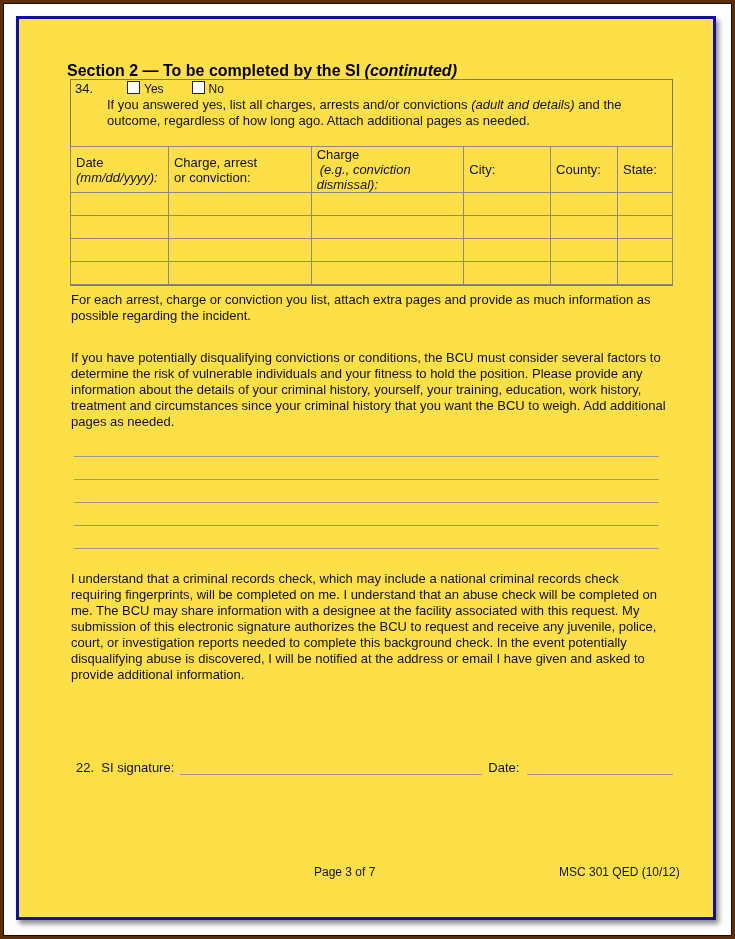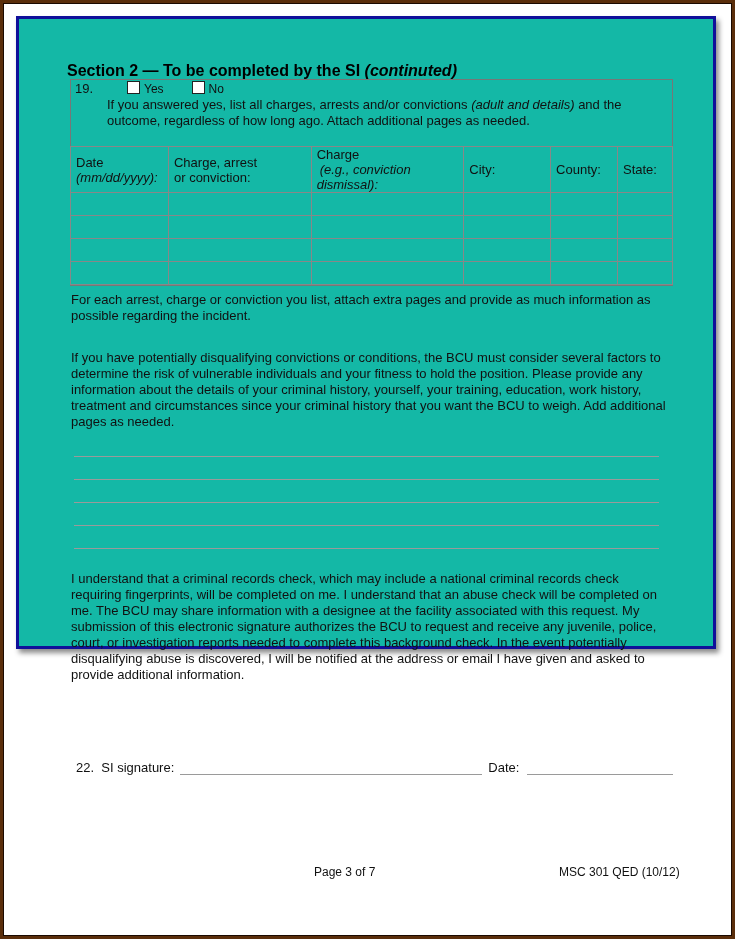--- a/index.html
+++ b/index.html
@@ -6,22 +6,22 @@
     body {
       width: 735px; height: 939px; position: relative; overflow: hidden;
       background: #5a2e0b;
       font-family: "Liberation Sans", sans-serif;
     }
     .frame-outer {
       position: absolute; left: 3px; top: 3px; width: 727px; height: 931px;
       background: #ffffff; border: 1px solid #1a0a00;
     }
     .paper {
-      position: absolute; left: 16px; top: 16px; width: 700px; height: 633px;
-      background: #14b8a6; border: 3px solid #10109a;
+      position: absolute; left: 16px; top: 16px; width: 700px; height: 904px;
+      background: #fde047; border: 3px solid #10109a;
       box-shadow: 3px 4px 5px rgba(0,0,0,0.45);
       box-sizing: border-box;
     }
     .abs { position: absolute; color: #111; }
     .title {
       left: 48px; top: 43px; font-size: 16px; font-weight: bold; color: #000;
     }
     .title i { font-style: italic; }
     .q21box {
       position: absolute; left: 51px; top: 60px; width: 603px; height: 207px;
@@ -53,21 +53,21 @@
 <div class="frame-outer"></div>
 
 <div class="paper">
 
   <div class="abs title">
     <span>Section 2 — To be completed by the SI</span>
     <i>(continuted)</i>
   </div>
 
   <div class="q21box">
-    <div class="q21head">19.</div>
+    <div class="q21head">34.</div>
     <div class="q21text">
       <div class="cb-row">
         <span class="cb"></span>
         <span class="cb-label">Yes</span>
         <span class="cb"></span>
         <span class="cb-label">No</span>
       </div>
       <div>
         <span>If you answered yes, list all charges, arrests and/or convictions </span><i>(adult and details)</i><span> and the outcome, regardless of how long ago. Attach additional pages as needed.</span>
       </div>

